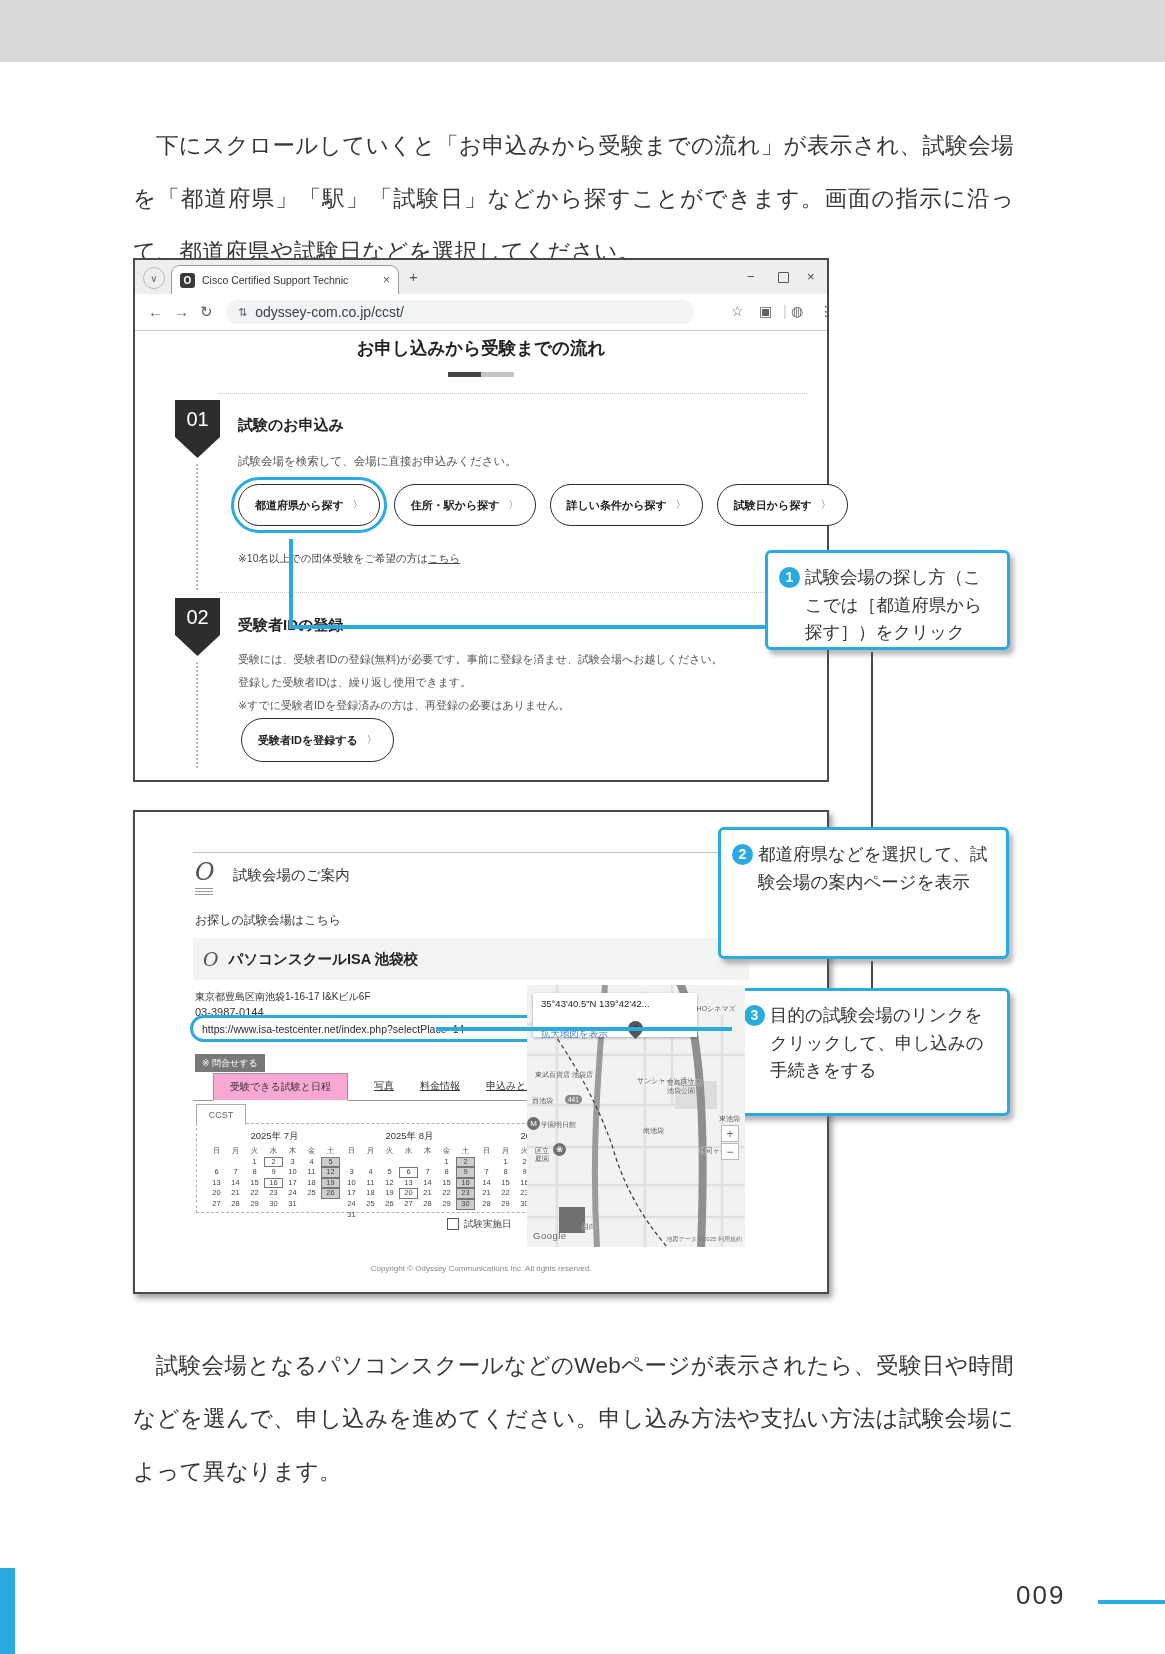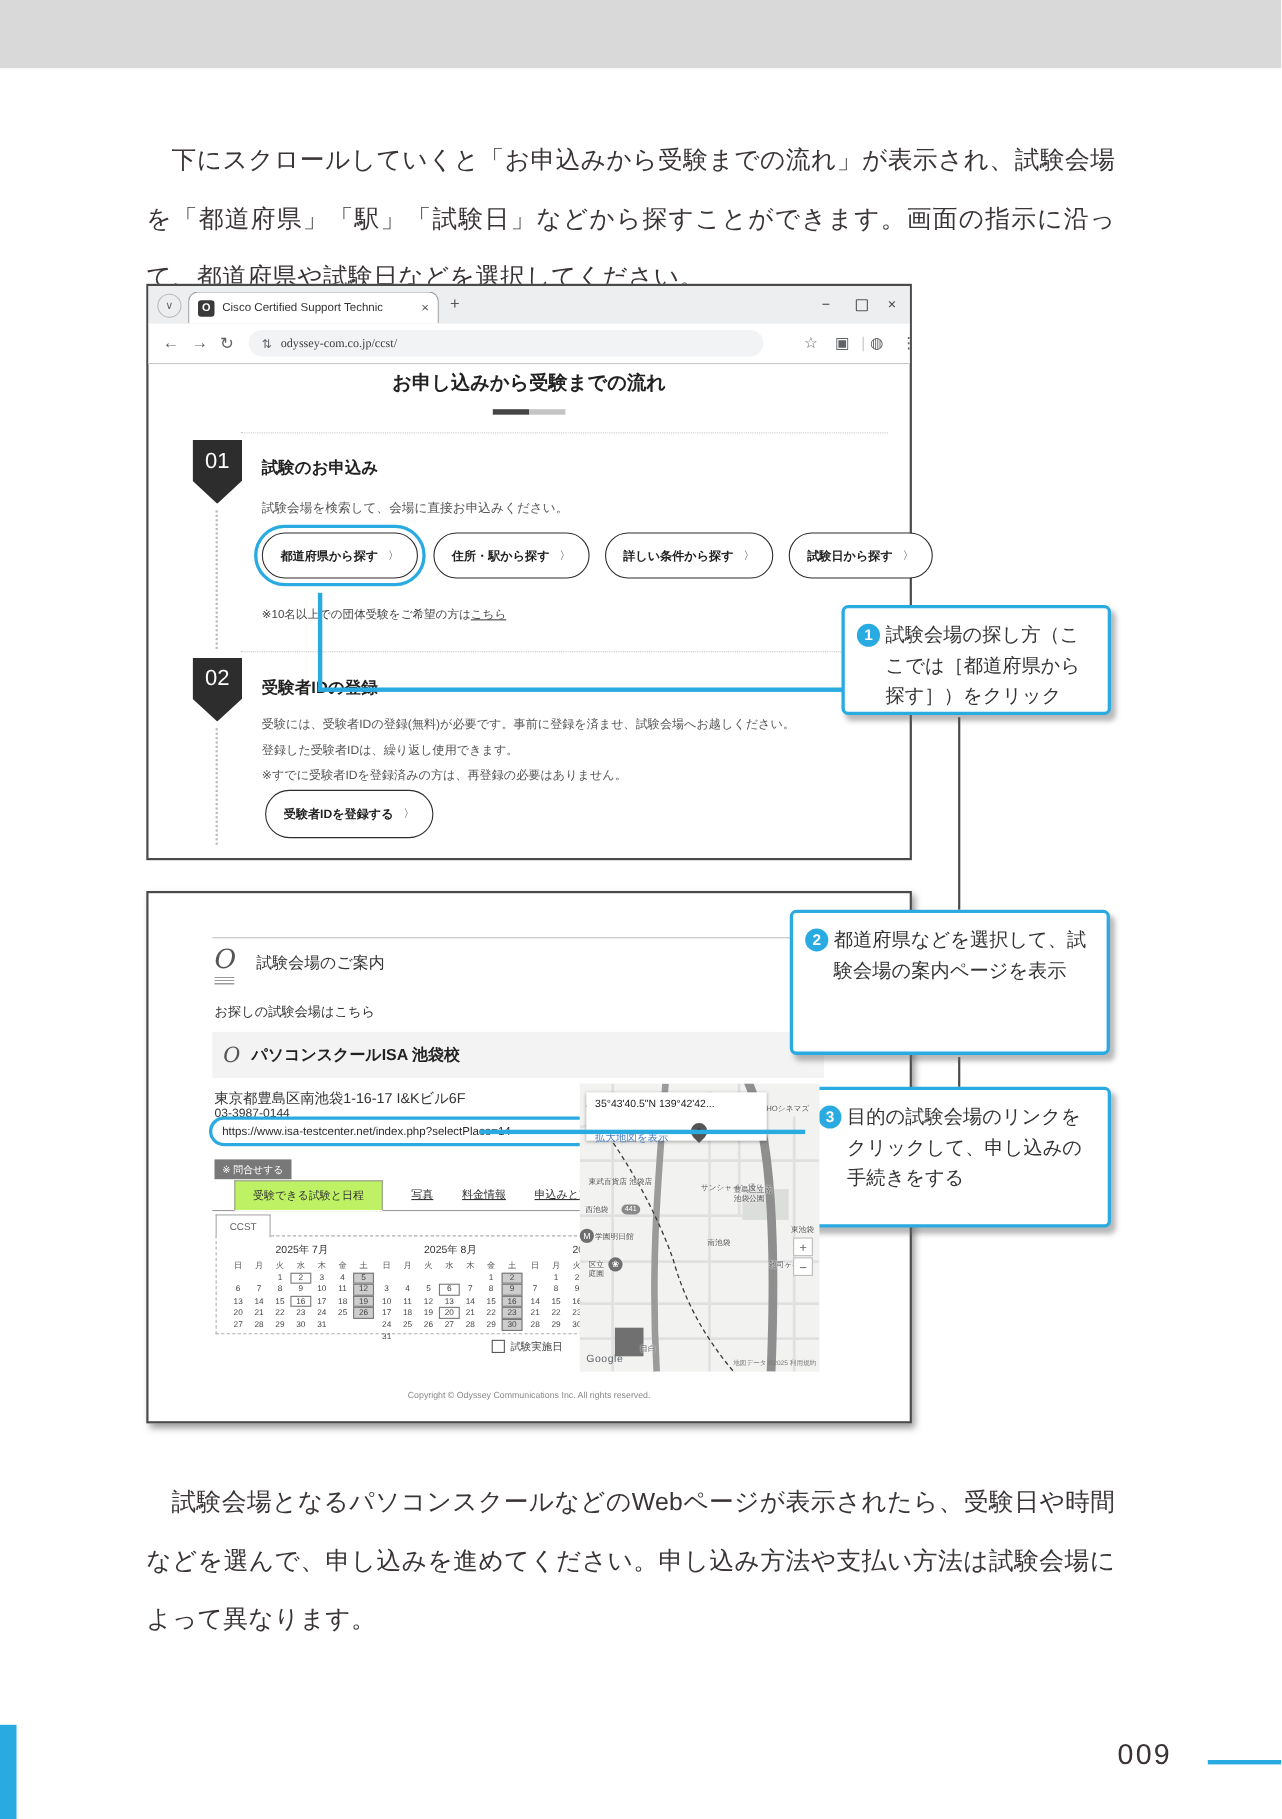--- a/index.html
+++ b/index.html
@@ -31,21 +31,21 @@
   .newtab{position:absolute;left:274px;top:8px;font-size:15px;color:#555;}
   .winctl{position:absolute;top:9px;font-size:13px;color:#444;}
   .w-min{left:612px;} .w-close{left:672px;}
   .w-restore{left:643px;top:12px;width:9px;height:9px;border:1.5px solid #555;border-radius:1px;}
   .toolbar{position:absolute;left:0;top:34px;width:100%;height:36px;background:#fff;border-bottom:1px solid #c9c9c9;}
   .navic{position:absolute;top:9px;font-size:15px;color:#5f6368;}
   .n-back{left:13px;} .n-fwd{left:39px;} .n-rel{left:65px;}
   .urlpill{position:absolute;left:91px;top:6px;width:468px;height:24px;background:#f1f3f4;border-radius:12px;
            display:flex;align-items:center;gap:8px;padding:0 12px;box-sizing:border-box;}
   .siteinfo{font-size:11px;color:#5f6368;}
-  .urltext{font-size:11px;color:#3c4043;font-family:Liberation Serif, serif;}
+  .urltext{font-size:14px;color:#3c4043;}
   .tbic{position:absolute;top:9px;font-size:14px;color:#5f6368;}
   .t-star{left:596px;} .t-ext{left:624px;} .t-sep{left:648px;color:#ccc;} .t-prof{left:656px;} .t-kebab{left:684px;}
 
   .flow-title{position:absolute;left:0;top:76px;width:100%;text-align:center;font-size:17.5px;font-weight:bold;color:#222;}
   .flow-underline{position:absolute;left:313px;top:112px;width:66px;height:5px;
                   background:linear-gradient(to right,#454545 50%,#c4c4c4 50%);}
   .stepsep{position:absolute;left:84px;width:588px;border-top:1.5px dotted #c9c9c9;}
   .sep1{top:133px;} .sep2{top:332px;}
   .stepbadge{position:absolute;left:40px;width:45px;height:58px;background:#2d2d2d;color:#fff;
              font-size:20px;display:flex;justify-content:center;padding-top:8px;box-sizing:border-box;
@@ -94,29 +94,29 @@
   .ologo{font-family:"DejaVu Serif","Liberation Serif",serif;font-style:italic;color:#555;}
   .logo1{position:absolute;left:60px;top:46px;font-size:24px;}
   .logocap{position:absolute;left:60px;top:76px;width:18px;height:7px;
            background:repeating-linear-gradient(#999 0 1px,transparent 1px 3px);}
   .vtitle{position:absolute;left:98px;top:54px;font-size:14.5px;color:#333;}
   .vsub{position:absolute;left:60px;top:100px;font-size:12px;color:#333;}
   .vbanner{position:absolute;left:58px;top:126px;width:556px;height:42px;background:#f3f3f3;
            display:flex;align-items:center;gap:10px;padding:0 10px;box-sizing:border-box;}
   .logo2{font-size:19px;}
   .vname{font-size:14.5px;font-weight:bold;color:#222;}
-  .vaddr{position:absolute;left:60px;top:178px;font-size:13px;color:#333;}
+  .vaddr{position:absolute;left:60px;top:178px;font-size:10px;color:#333;}
   .vphone{position:absolute;left:60px;top:194px;font-size:11px;color:#333;}
   .urlbox{position:absolute;left:55px;top:203px;width:384px;height:27px;border:3px solid #29abe2;
           border-radius:14px;display:flex;align-items:center;padding:0 9px;box-sizing:border-box;background:#fff;}
   .urllink{font-size:10.5px;color:#2a2a2a;white-space:nowrap;}
   .vbadge{position:absolute;left:60px;top:242px;background:#787878;color:#fff;font-size:9px;padding:2.5px 7px;}
   .vtabs{position:absolute;left:58px;top:262px;width:556px;height:27px;border-bottom:1px solid #999;
          display:flex;align-items:flex-end;gap:26px;box-sizing:border-box;}
-  .vtab-active{border:1px solid #999;border-bottom:1px solid #fff;background:#bef264;height:26px;margin-left:20px;
+  .vtab-active{border:1px solid #999;border-bottom:1px solid #fff;background:#f9a8d4;height:26px;margin-left:20px;
                margin-bottom:-1px;padding:0 16px;font-size:10px;color:#333;display:flex;align-items:center;}
   .vtab-link{font-size:10px;color:#333;text-decoration:underline;padding-bottom:7px;}
   .ccst{position:absolute;left:61px;top:292px;width:48px;height:20px;border:1px solid #aaa;border-bottom:none;
         background:#fff;font-size:9px;color:#666;display:flex;align-items:center;justify-content:center;z-index:2;}
   .calbox{position:absolute;left:61px;top:311px;width:464px;height:90px;border:1px dashed #b0b0b0;
           display:flex;gap:0;padding:6px 10px;box-sizing:border-box;}
   .month{width:135px;}
   .m-title{font-size:9.5px;color:#333;text-align:center;margin-bottom:3px;}
   .m-grid{display:grid;grid-template-columns:repeat(7,19px);}
   .cell{height:10.6px;line-height:10.6px;font-size:7.5px;text-align:center;color:#444;}

